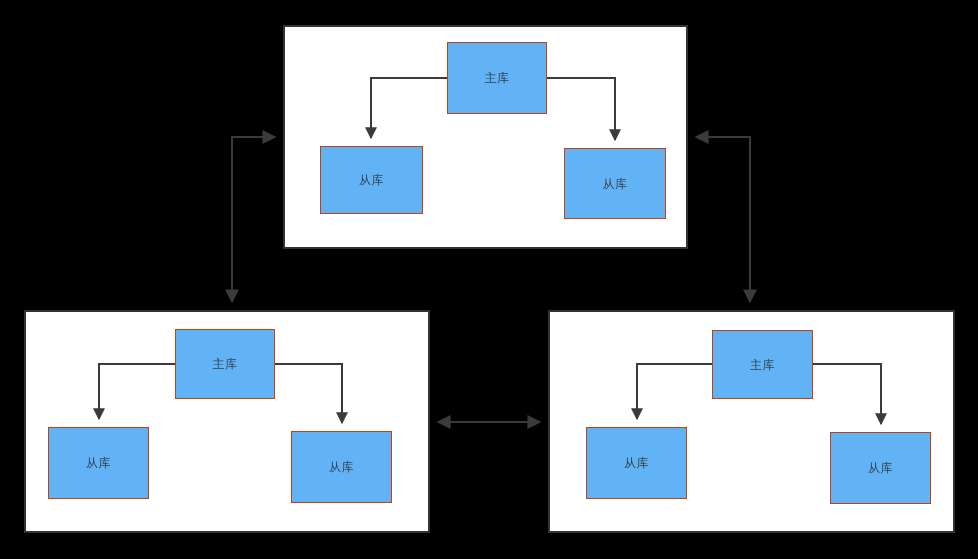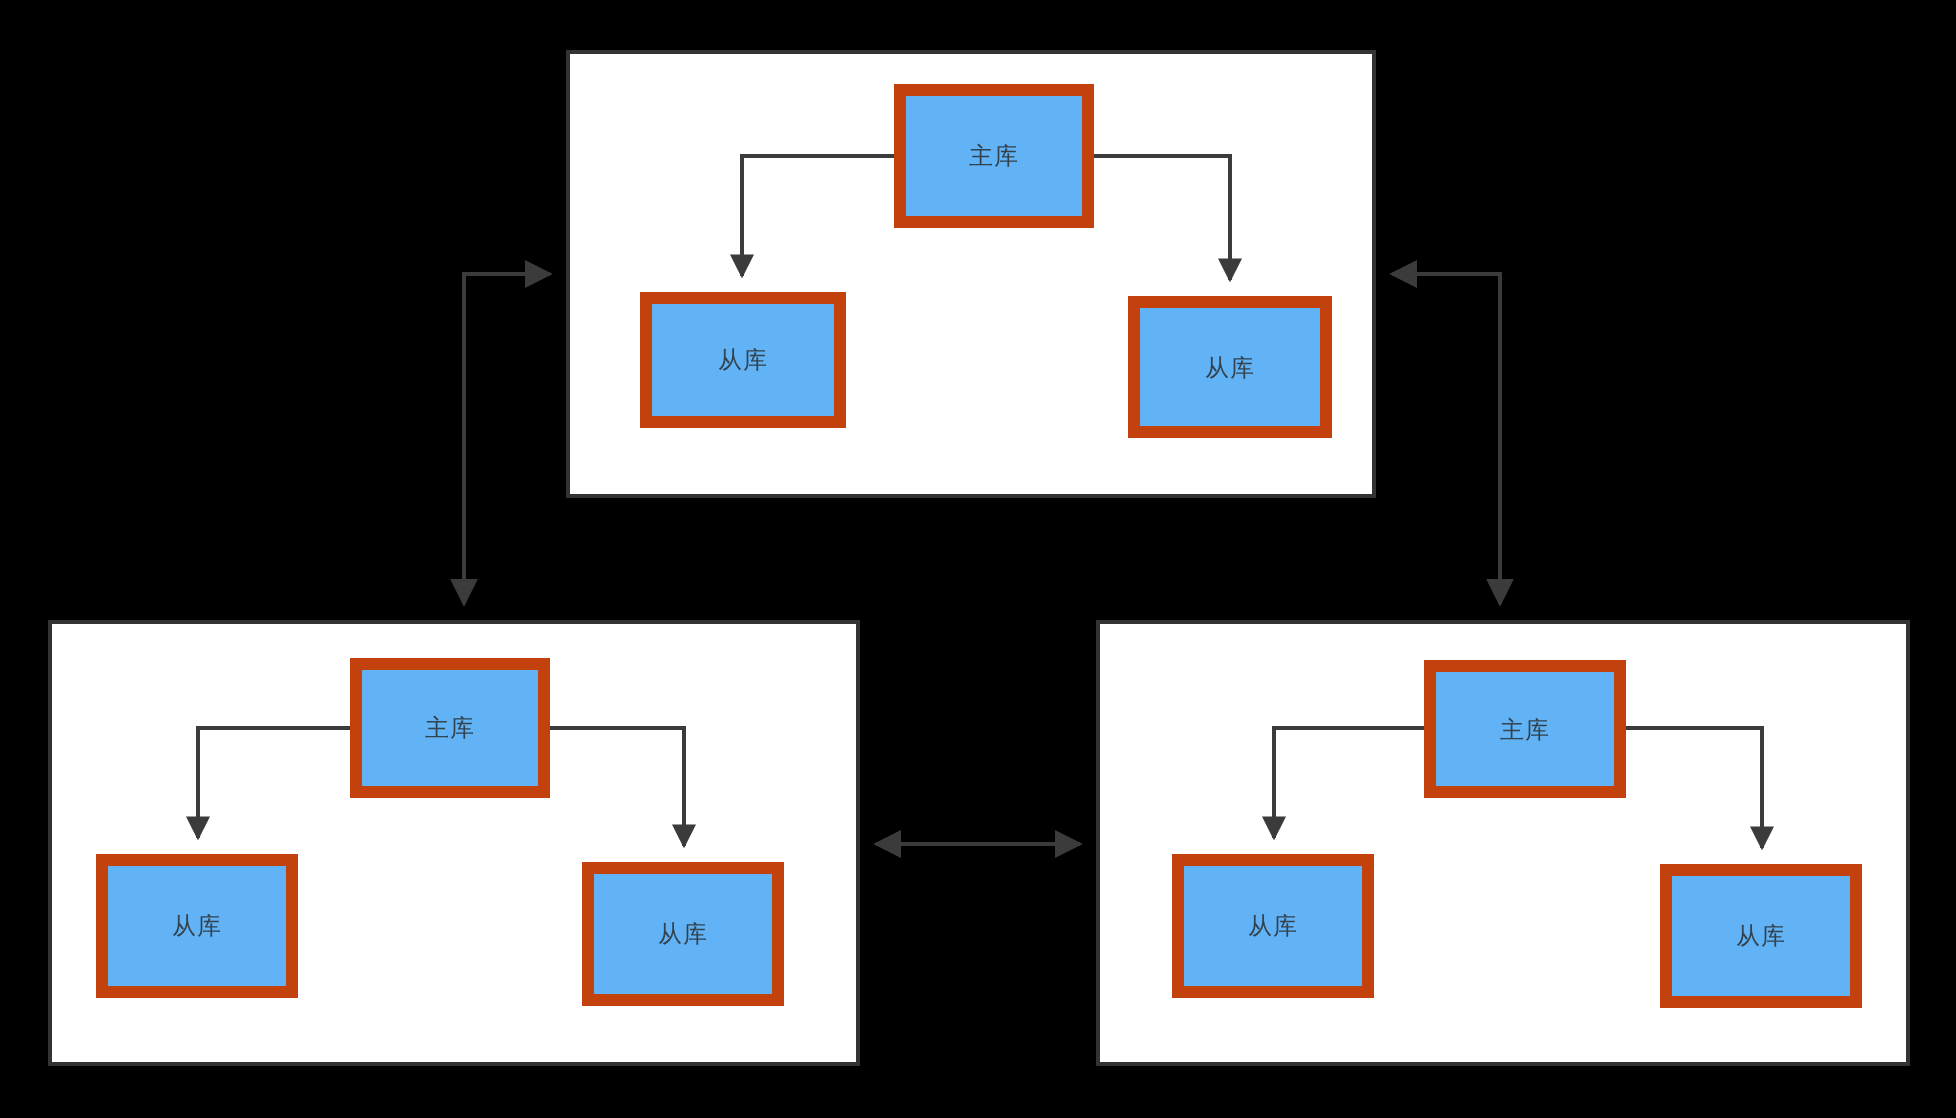--- a/index.html
+++ b/index.html
@@ -29,21 +29,21 @@
   }
   .group-box {
     position: absolute;
     background: #ffffff;
     border: 2px solid #333333;
     box-sizing: border-box;
   }
   .db-node {
     position: absolute;
     background: #62b3f5;
-    border: 6px solid #c2410c;
+    border: 1px solid #c2410c;
     box-sizing: border-box;
     display: flex;
     align-items: center;
     justify-content: center;
     color: #32424f;
     font-size: 12px;
     line-height: 1;
     letter-spacing: 0.5px;
     user-select: none;
   }

